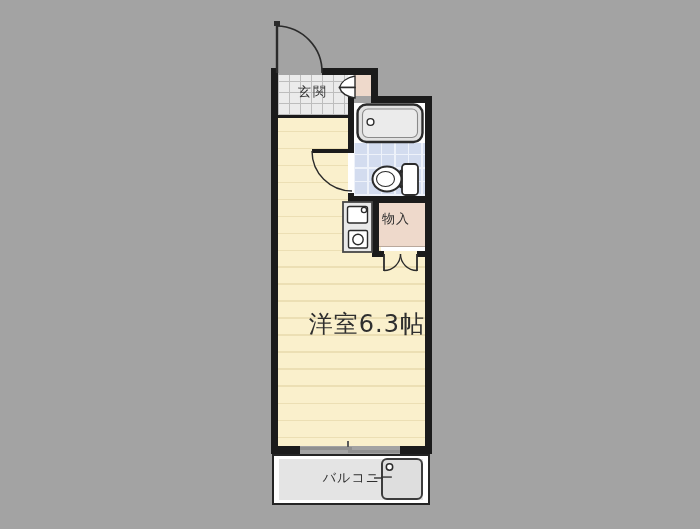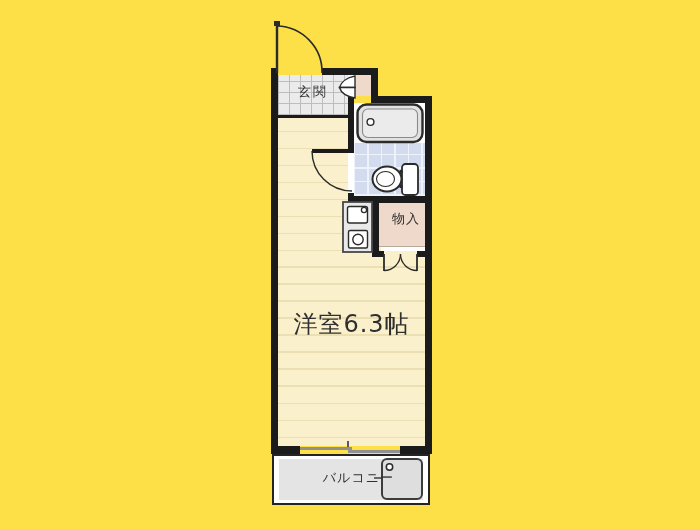--- a/index.html
+++ b/index.html
@@ -4,21 +4,21 @@
 <style>
   :root{
     --wall:#1b1b1b; --room-floor:#faf0cc; --room-floor-line:#ecdfb4;
     --entrance-tile:#ebebeb; --entrance-tile-grid:#bdbdbd;
     --bath-floor-tile:#d3dcef; --bath-tile-grid:#eef2fa;
     --closet-fill:#eed9cb; --balcony-floor:#e4e4e4;
     --fixture-gray:#e2e2e2; --fixture-stroke:#2b2b2b;
     --window-gray:#909090; --text-color:#2f2f2f;
   }
   html,body{margin:0;padding:0;background:#fff;}
-  .canvas{position:relative;width:700px;height:529px;background:#fde047;overflow:hidden;
+  .canvas{position:relative;width:700px;height:529px;background:#a3a3a3;overflow:hidden;
           font-family:"DejaVu Sans","Liberation Sans",sans-serif;}
   .abs{position:absolute;box-sizing:border-box;}
   .wall{position:absolute;background:var(--wall);z-index:5;}
   .floor-room{background:repeating-linear-gradient(180deg,
       var(--room-floor) 0px, var(--room-floor) 15.5px,
       var(--room-floor-line) 15.5px, var(--room-floor-line) 17px);z-index:1;}
   .floor-entrance{background-color:var(--entrance-tile);
       background-image:
         repeating-linear-gradient(90deg, var(--entrance-tile-grid) 0 1px, transparent 1px 11px),
         repeating-linear-gradient(0deg, var(--entrance-tile-grid) 0 1px, transparent 1px 11px);
@@ -32,21 +32,21 @@
   .floor-closet{background:var(--closet-fill);z-index:2;border-bottom:1px solid #b9a89c;}
   .balcony-box{border:2px solid #242424;background:#fff;z-index:2;}
   .balcony-floor{background:var(--balcony-floor);z-index:3;}
   .win{position:absolute;background:var(--window-gray);z-index:6;}
   .win-tick{position:absolute;background:#5a5a5a;z-index:6;}
   svg.fixtures{position:absolute;left:0;top:0;z-index:7;pointer-events:none;}
   .lbl{position:absolute;z-index:8;color:var(--text-color);text-align:center;
        line-height:1;white-space:nowrap;}
   .lbl-entrance{font-size:13px;letter-spacing:2px;}
   .lbl-storage{font-size:13px;letter-spacing:1px;}
-  .lbl-room{font-size:24px;letter-spacing:1px;font-weight:500;}
+  .lbl-room{font-size:24px;letter-spacing:1px;font-weight:500;text-align:right;}
   .lbl-balcony{font-size:13px;letter-spacing:1px;text-align:right;}
   
   .sw{stroke:var(--fixture-stroke);fill:none;}
   .sf-white{fill:#fff;stroke:var(--fixture-stroke);}
   .sf-gray{fill:var(--fixture-gray);stroke:var(--fixture-stroke);}
 </style>
 </head>
 <body>
 
 <div class="canvas">
@@ -130,16 +130,16 @@
     </g>
 
     <g>
       <rect x="382" y="459" width="40" height="40" rx="5" fill="#dedede" stroke="#3c3c3c" stroke-width="2"></rect>
       <circle cx="389.5" cy="467" r="3.2" class="sf-white" stroke-width="1.5"></circle>
     </g>
     <line x1="374" y1="478" x2="383" y2="478" stroke="#333" stroke-width="1.4"></line>
   </svg>
 
   <div class="lbl lbl-entrance" style="left:278px;top:85px;width:70px;">玄関</div>
-  <div class="lbl lbl-storage" style="left:383px;top:212px;width:46px;">物入</div>
+  <div class="lbl lbl-storage" style="left:373px;top:212px;width:46px;">物入</div>
   <div class="lbl lbl-room" style="left:278px;top:312px;width:147px;">洋室6.3帖</div>
   <div class="lbl lbl-balcony" style="left:294px;top:471px;width:100px;">バルコニー</div>
 </div>
 
 </body></html>

